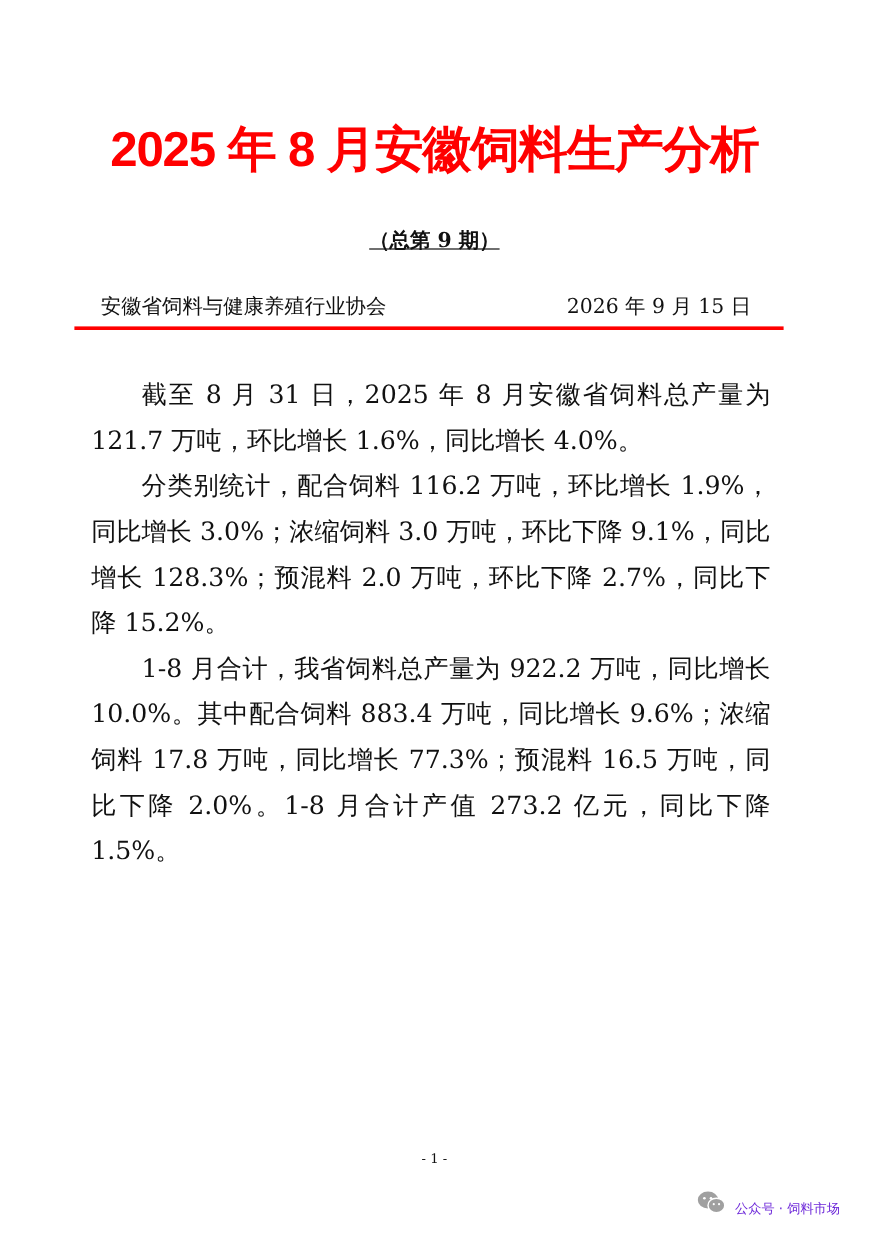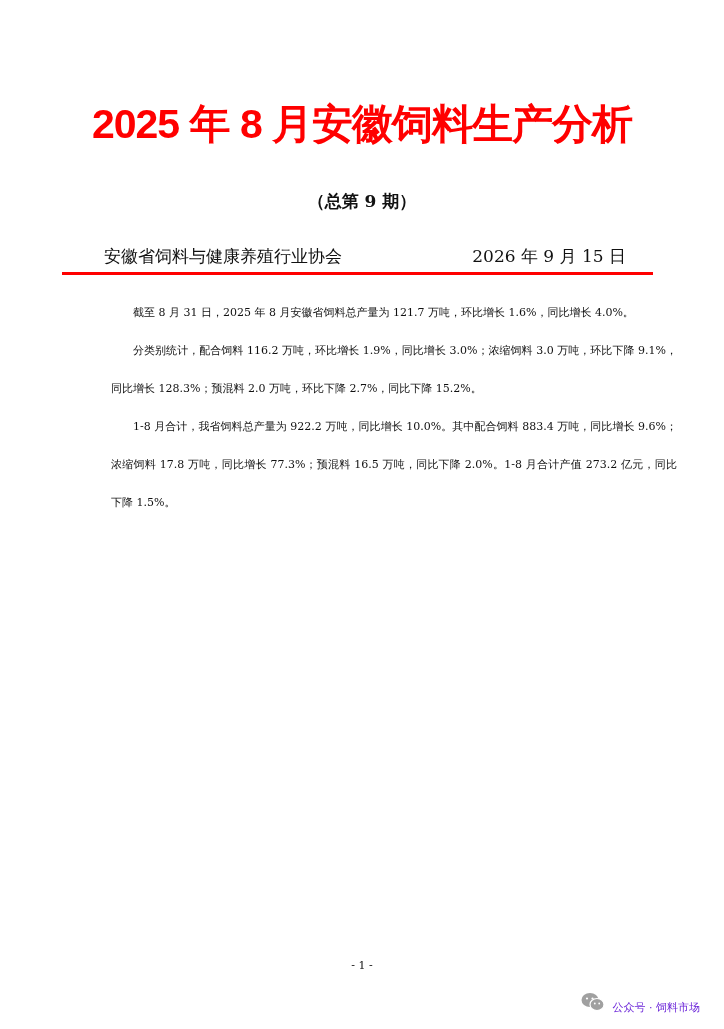--- a/index.html
+++ b/index.html
@@ -2,28 +2,28 @@
 <html><head>
 <meta charset="utf-8">
 <style>
   html, body { margin: 0; padding: 0; background: #ffffff; }
   body { width: 724px; height: 1029px; position: relative; overflow: hidden;
          font-family: "DejaVu Serif", "Liberation Serif", serif; color: #111; }
   .title { position: absolute; left: 0; width: 724px; top: 96px; text-align: center;
            font-family: Liberation Sans, sans-serif; font-weight: bold;
            font-size: 41px; letter-spacing: -1px; line-height: 56px; }
   .issue { position: absolute; left: 0; width: 724px; top: 188px; text-align: center;
-           font-size: 17px; font-weight: bold; line-height: 26px; }
+           font-size: 17px; font-weight: bold; line-height: 26px; text-decoration: underline; }
   .meta-row { position: absolute; left: 84px; right: 98px; top: 242px; height: 28px;
               font-size: 17px; line-height: 28px; }
-  .meta-org { position: absolute; left: 0; top: 0; margin-left: 20px; }
+  .meta-org { position: absolute; left: 0; top: 0; }
   .meta-date { position: absolute; right: 0; top: 0; }
   .rule { position: absolute; left: 62px; width: 591px; top: 272px; height: 3px; }
-  .body-text { position: absolute; left: 76px; width: 566px; top: 294px; font-size: 11px;
-               line-height: 38px; text-align: justify; margin-left: 35px; }
+  .body-text { position: absolute; left: 76px; width: 566px; top: 310px; font-size: 21px;
+               line-height: 38px; text-align: justify; }
   .body-text p { margin: 0; text-indent: 2em; }
   .page-num { position: absolute; left: 0; width: 724px; top: 958px; text-align: center;
               font-size: 11px; line-height: 16px; }
   .watermark { position: absolute; right: 24px; top: 985px; height: 30px; display: flex;
                align-items: flex-end; color: #6d28d9;
                font-family: "DejaVu Sans", "Liberation Sans", sans-serif; font-size: 11px; }
   .watermark svg { margin-right: 8px; }
 </style>
 </head>
 <body>

